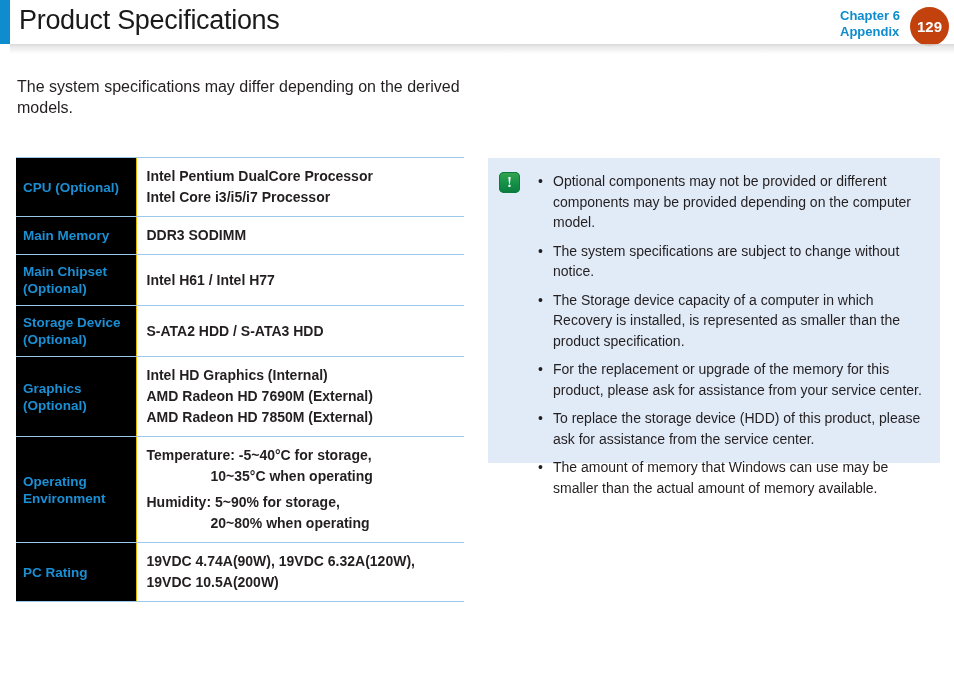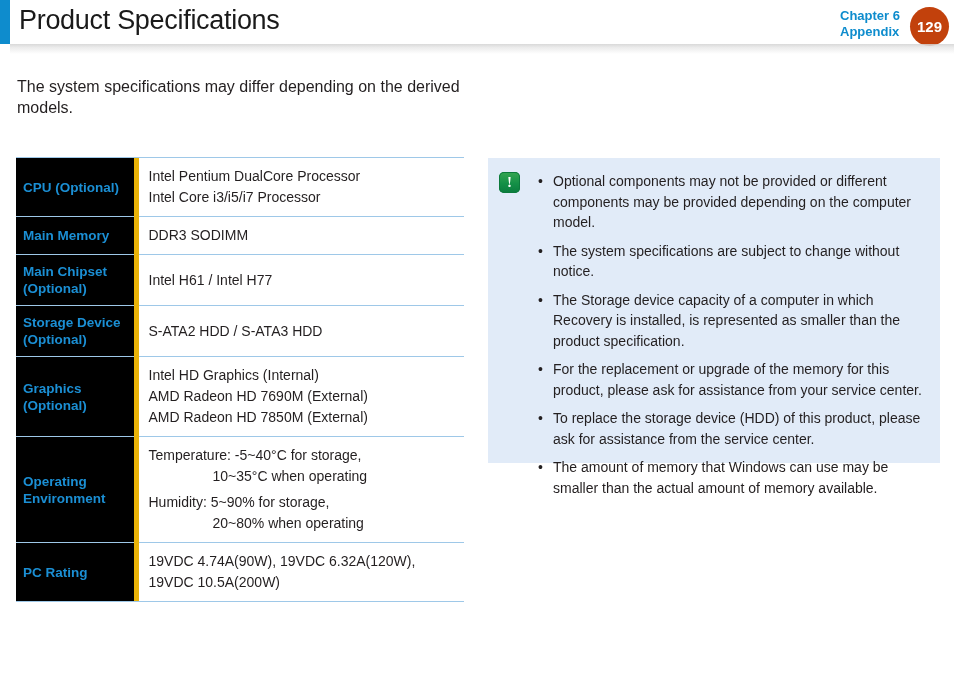--- a/index.html
+++ b/index.html
@@ -122,21 +122,22 @@
     line-height: 17px;
     padding: 8px 6px 8px 7px;
     text-align: left;
   }
   td.spec-value {
     padding: 8px 6px 8px 10px;
     font-size: 14px;
     line-height: 21px;
     color: #231f20;
     background: #ffffff;
-    border-left: 5px solid #eab308;
+    border-left: 1px solid #eab308;
+    font-weight: bold;
   }
   .spec-value .line { white-space: pre; }
   .spec-value .line.indent { padding-left: 64px; }
   .spec-value .gap { height: 5px; }
 
   
   .note-panel {
     position: absolute;
     left: 488px;
     top: 158px;

